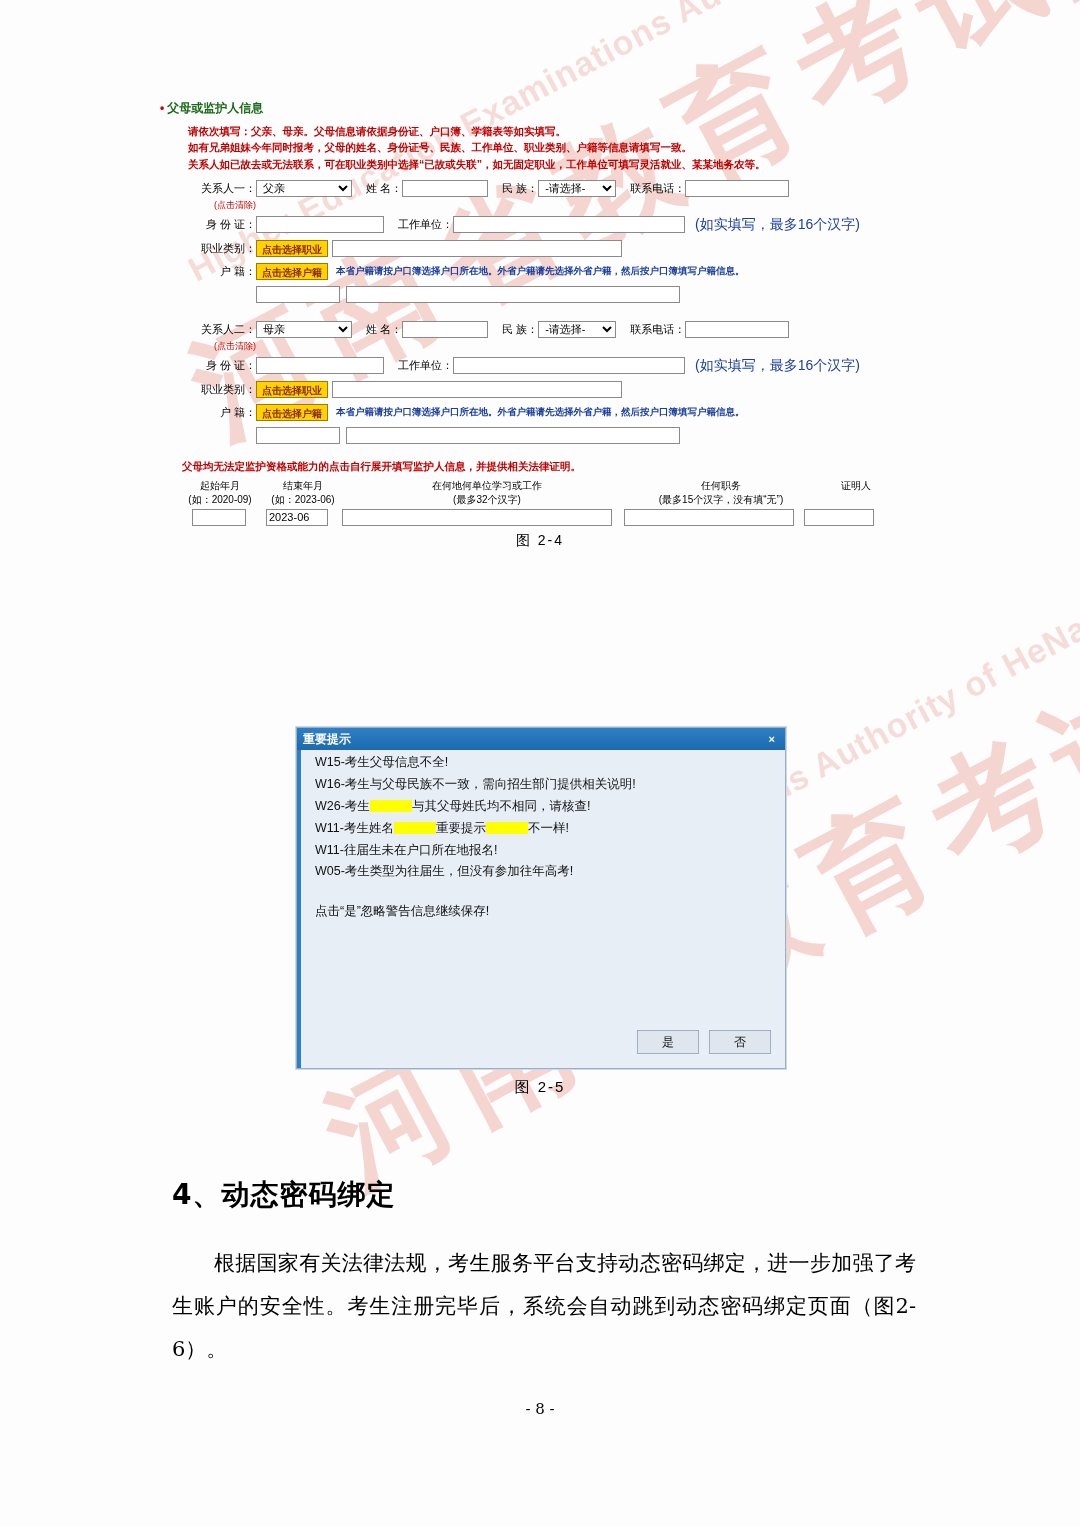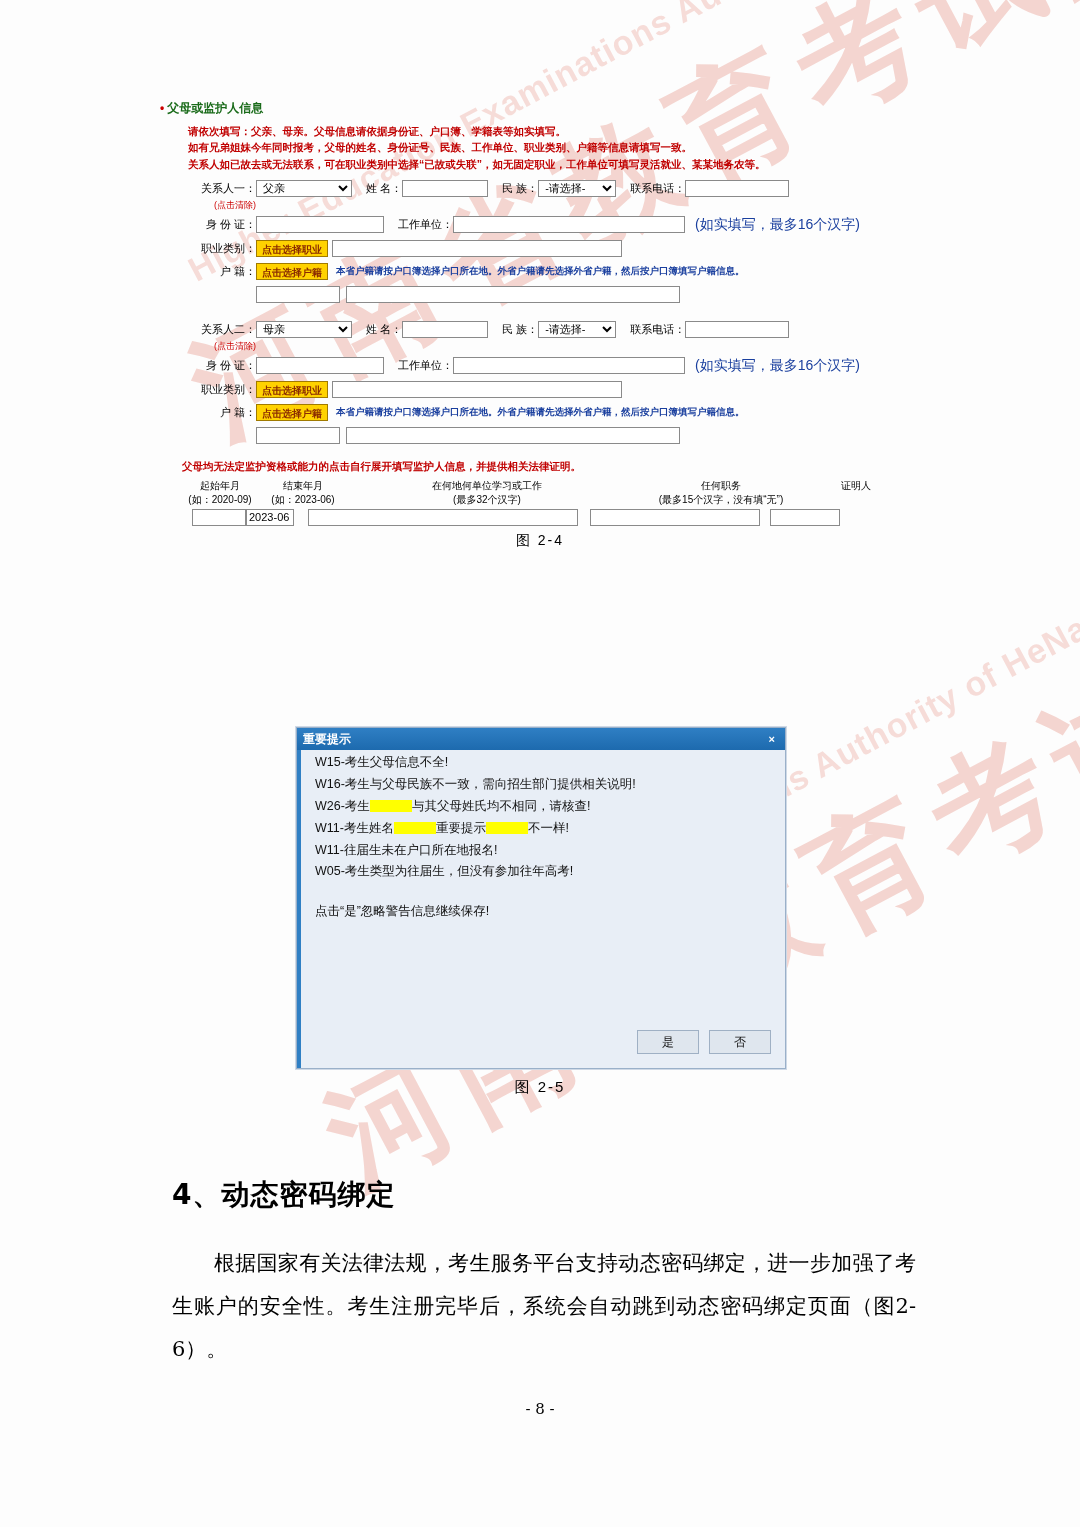--- a/index.html
+++ b/index.html
@@ -385,21 +385,21 @@
         <div>(最多15个汉字，没有填“无”)</div>
       </div>
       <div style="width:80px">
         <div>证明人</div>
         <div></div>
       </div>
     </div>
 
     <div class="resume-row">
       <input class="inp" style="width: 54px; margin-left: 10px;" value="">
-      <input class="inp" style="width: 48px; " value="2023-06">
+      <input class="inp" style="width: 62px; margin-left: 20px;" value="2023-06">
       <input class="inp" style="width: 270px; margin-left: 14px;" value="">
       <input class="inp" style="width: 170px; margin-left: 12px;" value="">
       <input class="inp" style="width: 70px; margin-left: 10px;" value="">
     </div>
 
     <div class="fig-cap" style="">图 2-4</div>
   </div>
 
   <div class="fig25">
     <div class="dlg-title">

